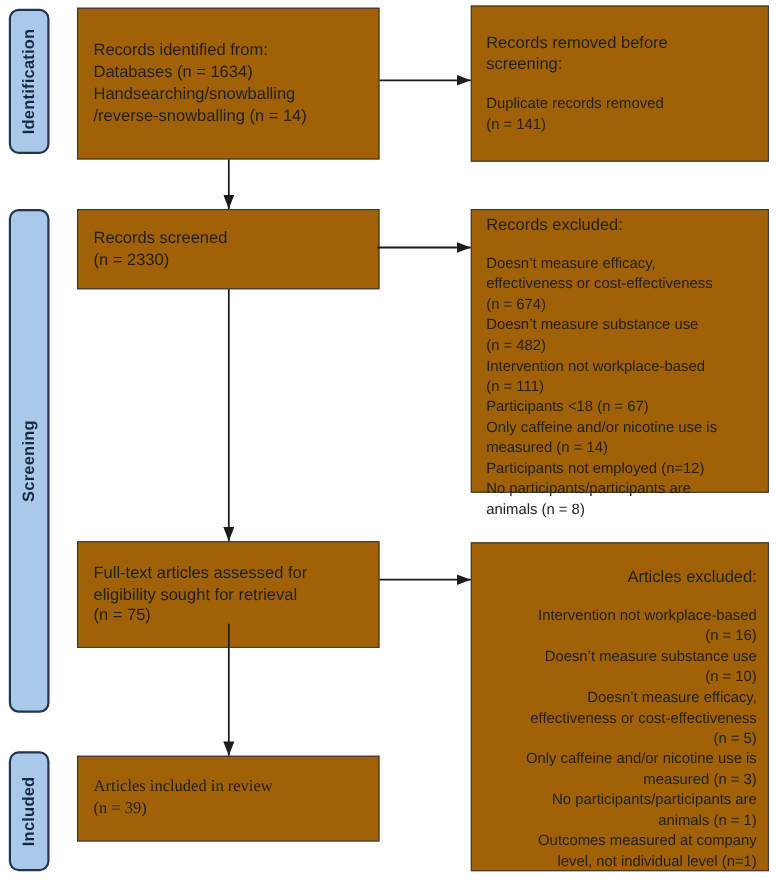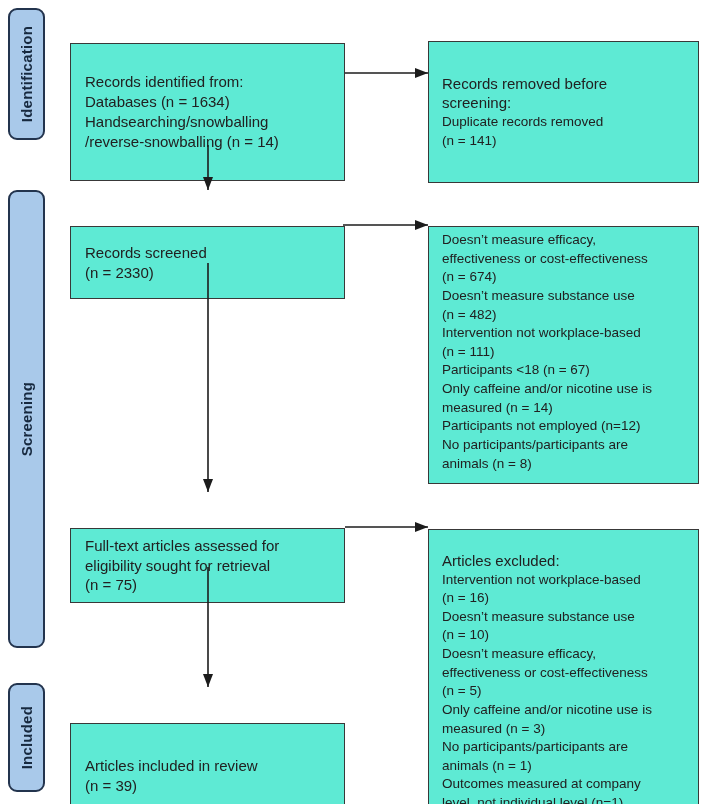--- a/index.html
+++ b/index.html
@@ -35,37 +35,36 @@
     white-space: nowrap;
     letter-spacing: 0.2px;
   }
   #bar-identification { top: 8px;   height: 132px; }
   #bar-screening      { top: 190px; height: 458px; }
   #bar-included       { top: 683px; height: 109px; }
 
   
   .flow-box {
     position: absolute;
-    background: #5eead4;
+    background: #a16207;
     border: 1.5px solid #383838;
     display: flex;
     flex-direction: column;
-    margin-top: 36px;
   }
   .lbox { left: 70px;  width: 275px; justify-content: center; }
-  .rbox { left: 428px; width: 271px; }
+  .rbox { left: 428px; width: 271px; gap: 16px; }
 
   #box-records-identified { top: 7px;   height: 138px; }
   #box-records-screened   { top: 190px; height: 73px; }
-  #box-fulltext-assessed  { top: 492px; height: 75px; }
-  #box-articles-included  { top: 687px; height: 106px; }
+  #box-fulltext-assessed  { top: 492px; height: 97px; }
+  #box-articles-included  { top: 687px; height: 78px; font-family: Liberation Serif, serif; }
 
   #box-records-removed  { top: 5px;   height: 142px; justify-content: center; }
   #box-records-excluded { top: 190px; height: 258px; padding-top: 4px; }
-  #box-articles-excluded{ top: 493px; height: 299px; padding-top: 21px; }
+  #box-articles-excluded{ top: 493px; height: 299px; padding-top: 21px; text-align: right; }
 
   .box-text {
     padding: 0 12px 0 14px;
     font-size: 15px;
     line-height: 1.32;
     white-space: pre-line;
   }
   .rbox .box-title {
     padding: 0 10px 0 13px;
     font-size: 15px;
@@ -128,20 +127,21 @@
   </div>
 
   <div class="flow-box rbox" id="box-records-removed">
     <div class="box-title">Records removed before
 screening:</div>
     <div class="box-body">Duplicate records removed
 (n = 141)</div>
   </div>
 
   <div class="flow-box rbox" id="box-records-excluded">
+    <div class="box-title">Records excluded:</div>
     <div class="box-body">Doesn’t measure efficacy,
 effectiveness or cost-effectiveness
 (n = 674)
 Doesn’t measure substance use
 (n = 482)
 Intervention not workplace-based
 (n = 111)
 Participants &lt;18 (n = 67)
 Only caffeine and/or nicotine use is
 measured (n = 14)

